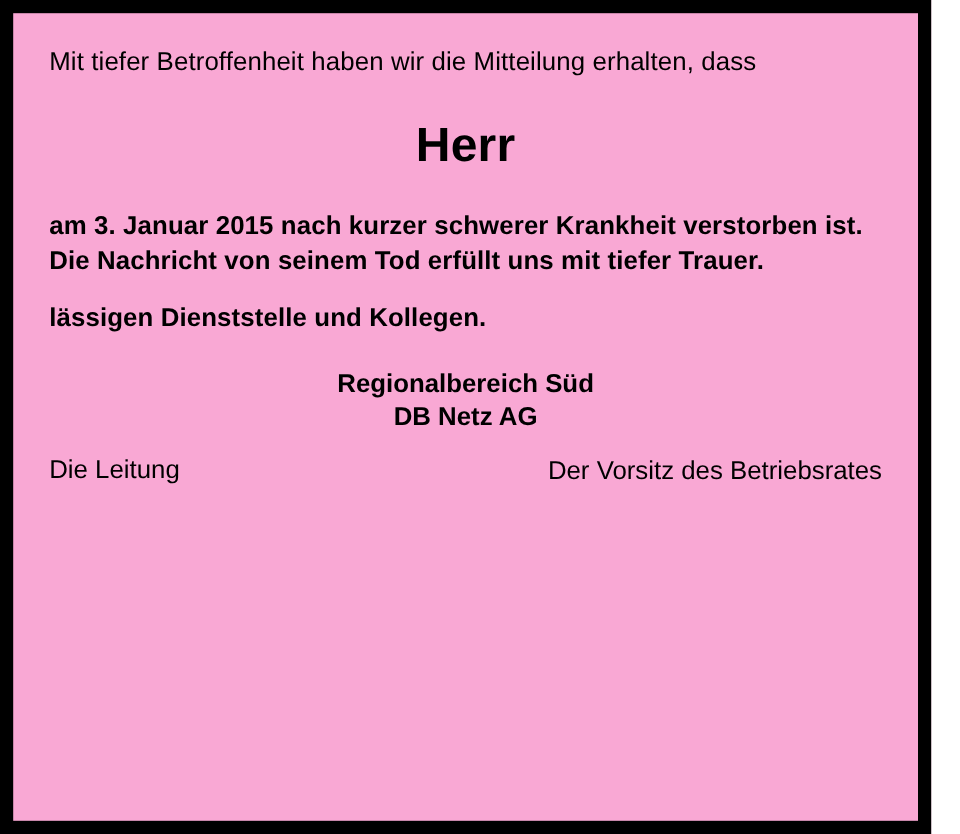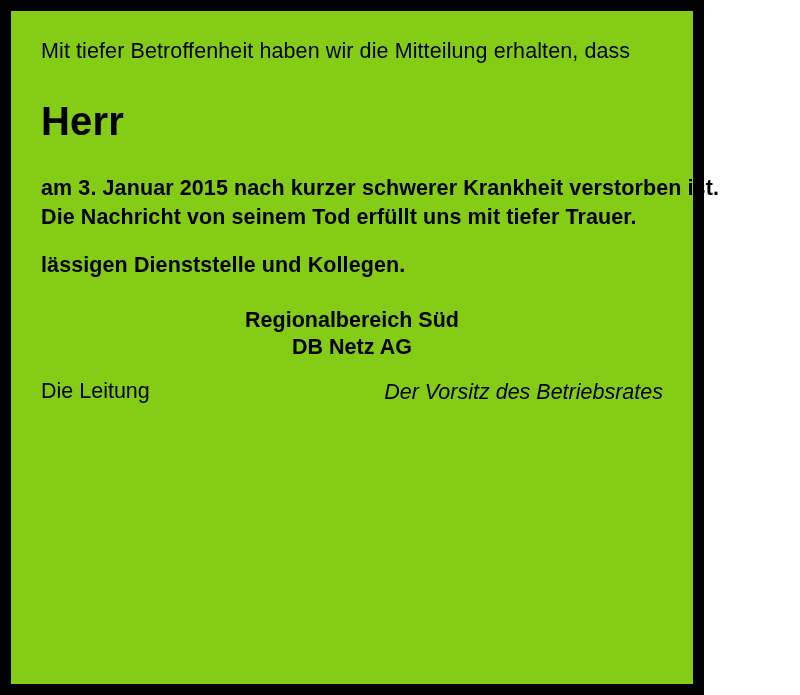--- a/index.html
+++ b/index.html
@@ -8,37 +8,37 @@
     background: #ffffff;
   }
   body {
     width: 800px;
     height: 695px;
     font-family: "Liberation Sans", sans-serif;
     color: #000000;
     overflow: hidden;
   }
   .obituary {
-    width: 704px;
+    width: 776px;
     height: 695px;
     box-sizing: border-box;
     border: 11px solid #000000;
-    background: #84cc16;
+    background: #f9a8d4;
     padding: 26px 30px 0 30px;
   }
   .intro {
     font-size: 21.5px;
     line-height: 1.32;
     letter-spacing: 0.1px;
   }
   .intro .line {
     white-space: nowrap;
   }
   .name-block {
-    text-align: left;
+    text-align: center;
     font-weight: bold;
     margin-top: 34px;
     margin-bottom: 30px;
   }
   .salutation {
     font-size: 40px;
     line-height: 1.12;
     letter-spacing: 0.2px;
   }
   .fullname {
@@ -77,21 +77,20 @@
   }
   .signer-left {
     text-align: left;
   }
   .signer-right {
     text-align: right;
   }
   .signer-right .line {
     display: block;
     line-height: 1.3;
-    font-style: italic;
   }
   .org-block.second {
     margin-top: 30px;
   }
 </style>
 </head>
 <body>
 
 <div class="obituary">
 

